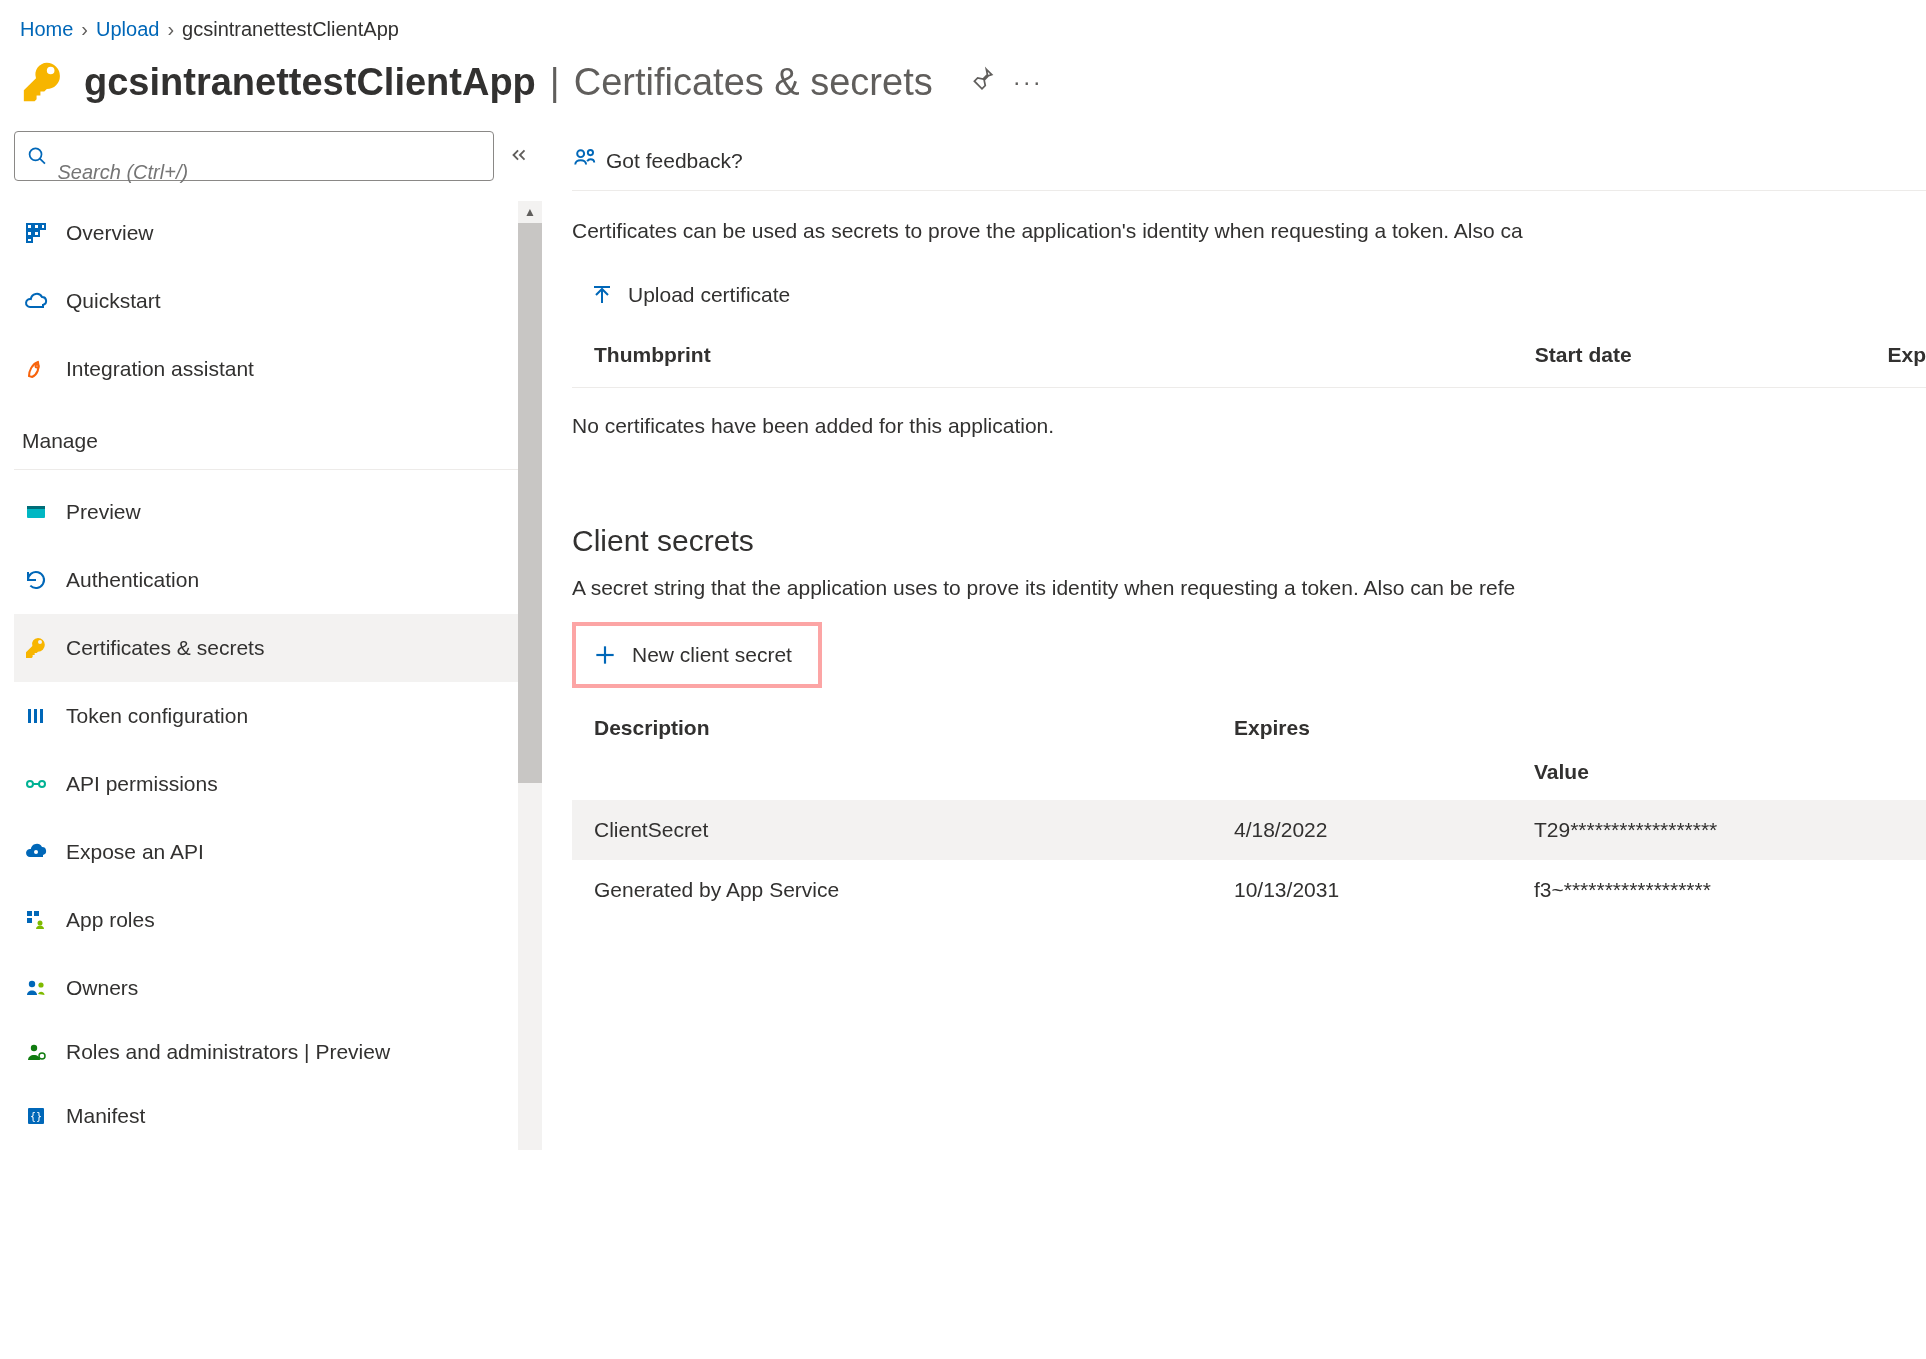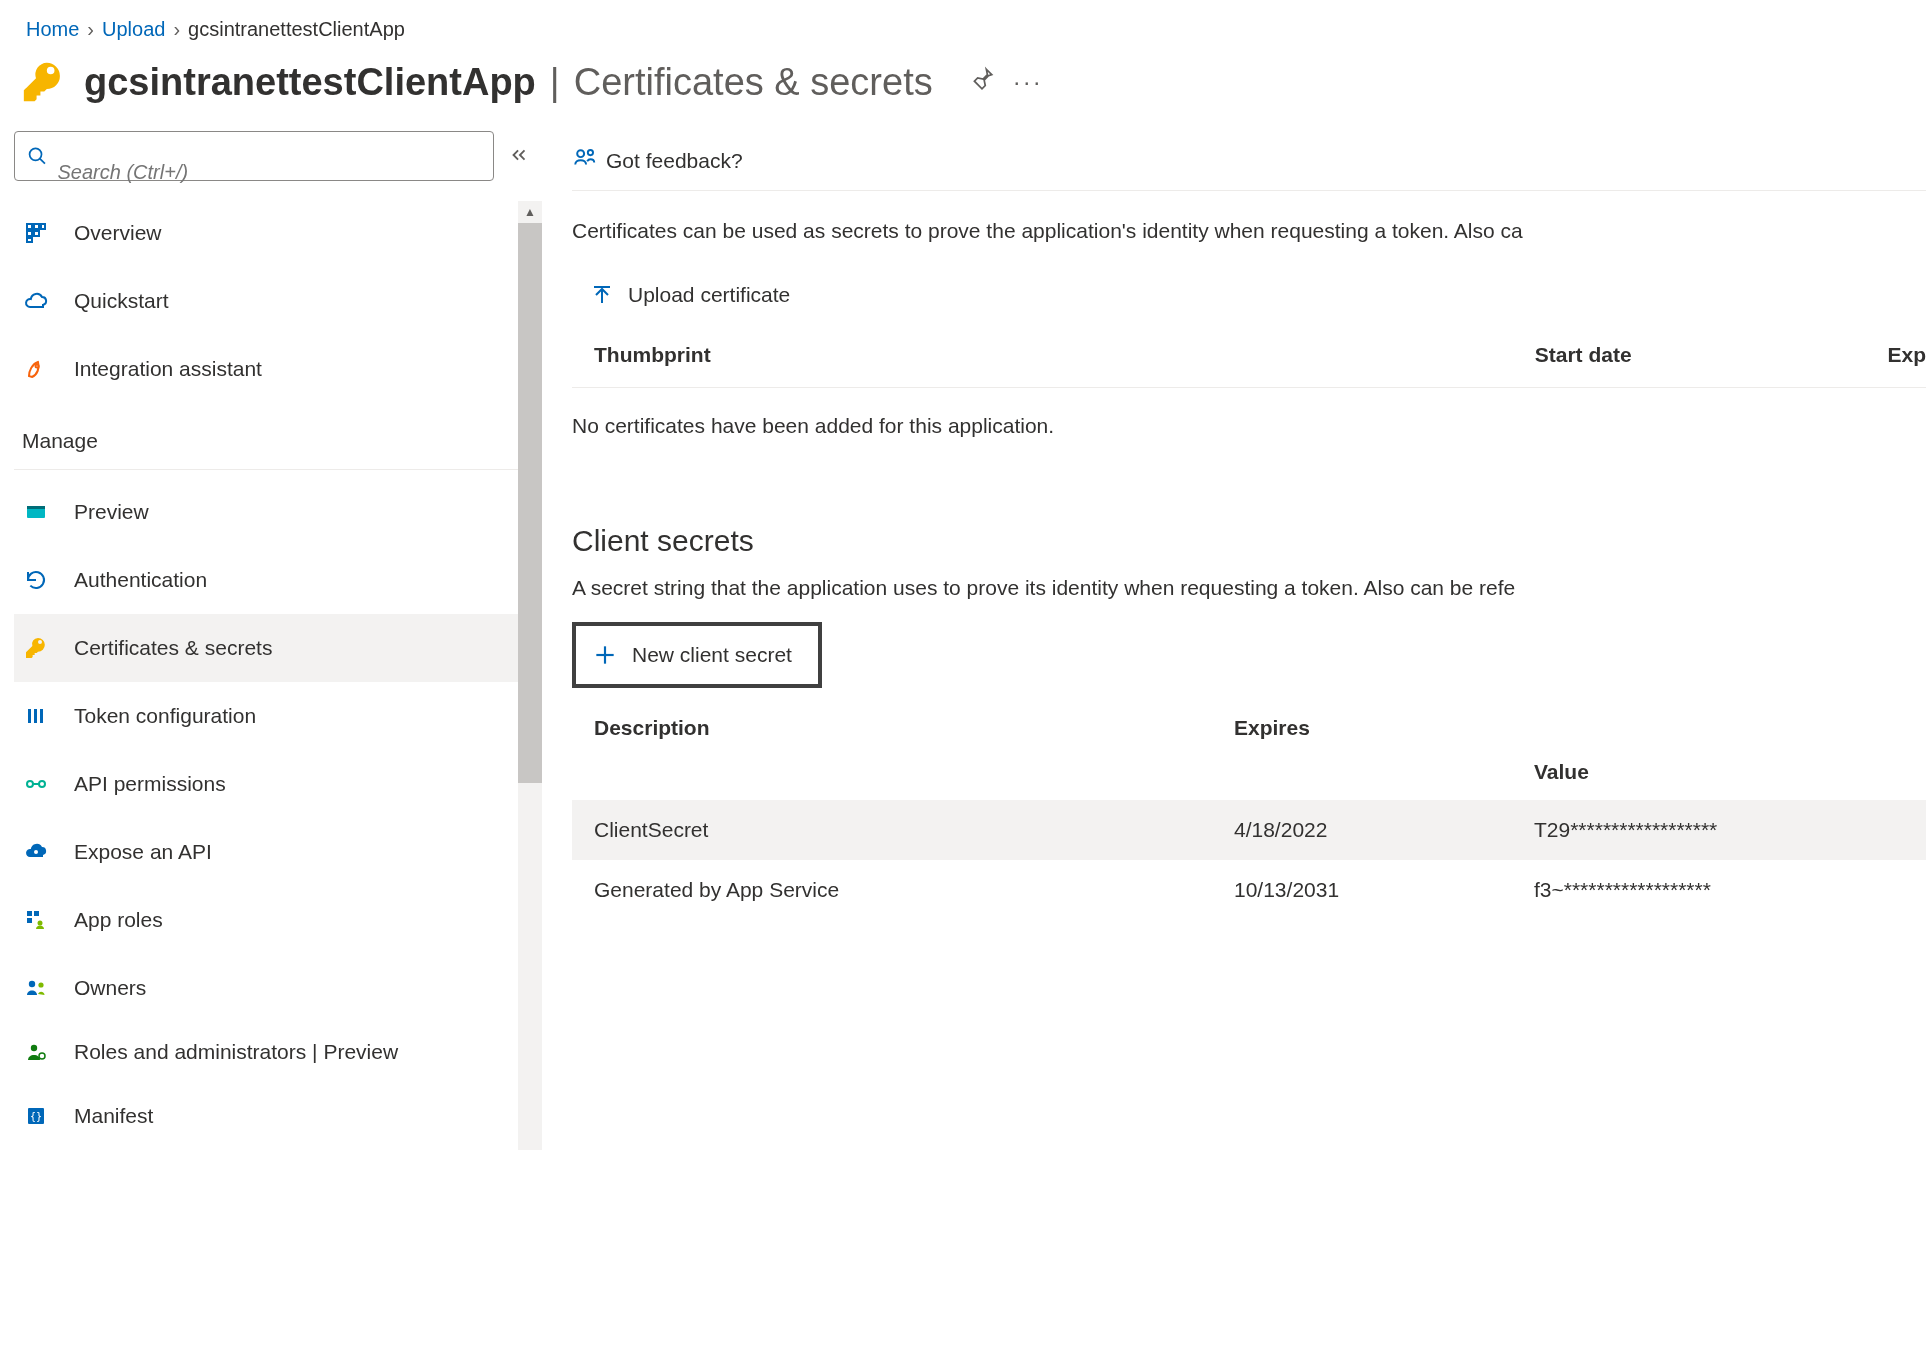--- a/index.html
+++ b/index.html
@@ -6,21 +6,21 @@
   body {
     font-family: "Segoe UI", -apple-system, sans-serif;
     font-size: 20px;
     color: #323130;
     background: #fff;
     overflow: hidden;
   }
 
   
   .breadcrumb {
-    padding: 18px 20px 12px 26px;
+    padding: 18px 20px 12px 20px;
     font-size: 20px;
     display: flex;
     align-items: center;
     gap: 8px;
   }
   .breadcrumb a { color: #0067b8; text-decoration: none; cursor: pointer; }
   .breadcrumb .sep { color: #605e5c; }
   .breadcrumb .current { color: #323130; }
 
   
@@ -63,21 +63,21 @@
   .search-box input {
     border:none; outline:none; font-size:20px; width:100%;
     font-style: italic; color:#605e5c; background:transparent;margin-top:32px;
   }
   .collapse-btn { background:none; border:none; cursor:pointer; color:#605e5c;}
 
   .nav-item {
     display:flex; align-items:center;
     height: 68px;
     padding: 0 8px;
-    gap: 24px;
+    gap: 16px;
     cursor: pointer;
     font-size: 21px;
     color:#323130;
     width: 520px;
   }
   .nav-item .nav-icon { width:28px; display:flex; justify-content:center; }
   .nav-item.selected { background:#f3f2f1; }
   .nav-section-label {
     font-size: 21px;
     color:#323130;
@@ -135,21 +135,21 @@
     border-bottom:1px solid #edebe9;
   }
   .cert-header .col-thumb{ width:960px;}
   .cert-header .col-start{ width:360px;}
   .cert-header .col-exp{ flex:1;}
   .no-cert { padding: 26px 0 50px 0; font-size:21px;}
 
   h2.section-title { font-size:30px; font-weight:400; padding-top:36px; padding-bottom:18px;}
   .section-desc { font-size:21px; padding-bottom: 22px; white-space:nowrap; overflow:hidden;}
 
-  .new-secret-wrap { display:inline-block; border:4px solid #404040; padding:2px;}
+  .new-secret-wrap { display:inline-block; border:4px solid #fca5a5; padding:2px;}
   .new-secret-btn {
     display:inline-flex; align-items:center; gap:14px;
     background:none; border:none; cursor:pointer;
     font-size:21px; color:#323130;
     padding: 14px 24px 14px 14px;
   }
   .new-secret-btn svg{ color:#0067b8;}
 
   .secrets-table { margin-top: 8px; }
   .secrets-header{

